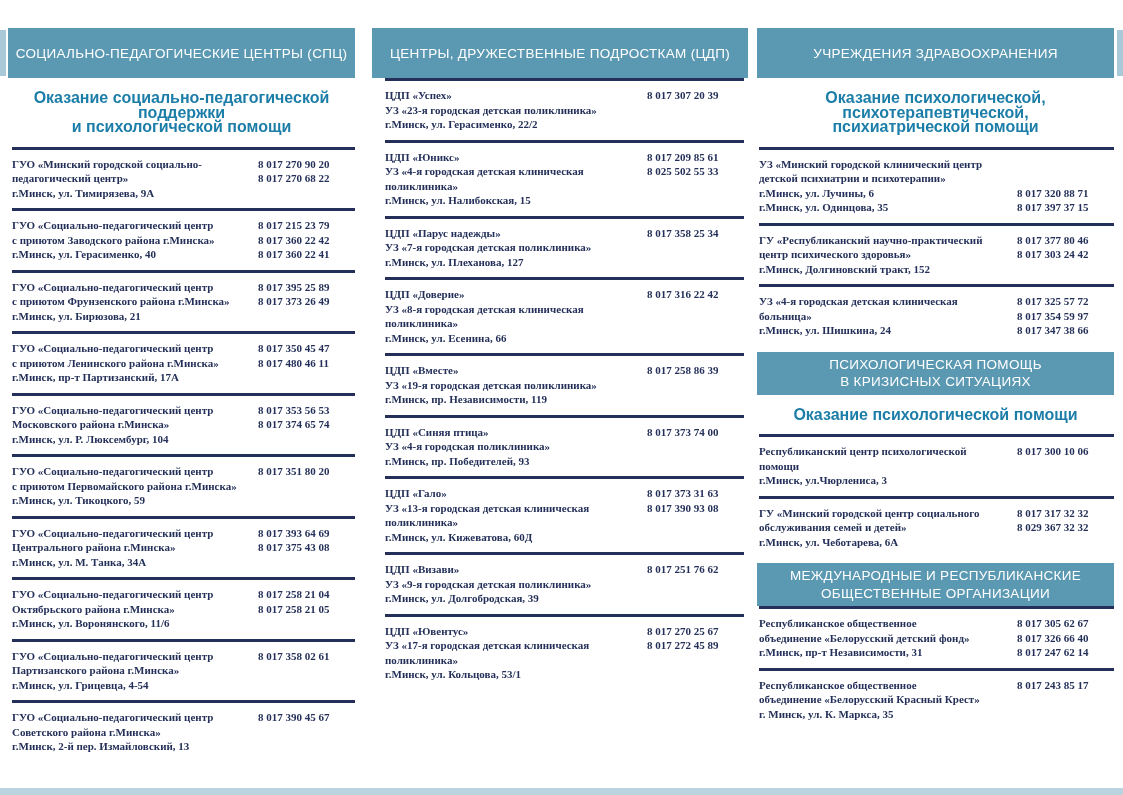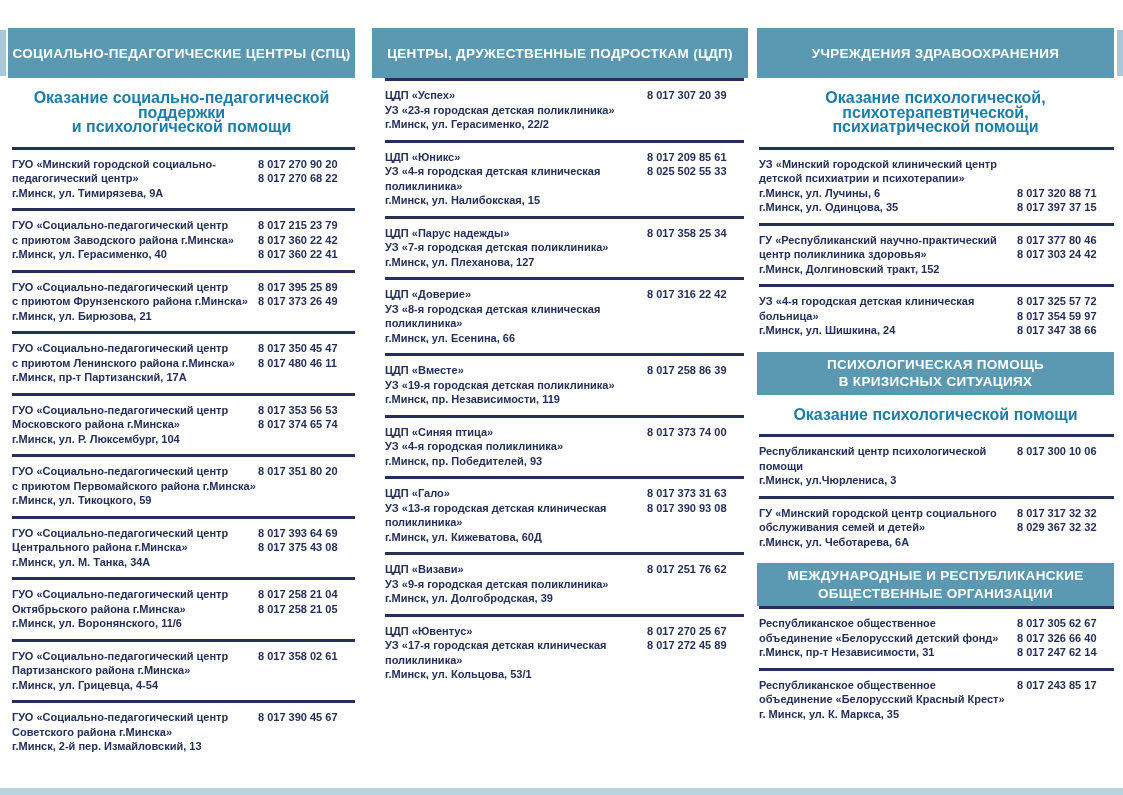--- a/index.html
+++ b/index.html
@@ -18,38 +18,38 @@
     position:absolute;left:8px;top:28px;width:1106px;
     display:flex;
   }
   .col{display:flex;flex-direction:column;}
   .col-0{width:347px;margin-right:17px;}
   .col-1{width:376px;margin-right:9px;}
   .col-2{width:357px;}
 
   .bar{
     background:#5b99b3;color:#ffffff;
-    font-weight:700;font-size:13.5px;letter-spacing:.3px;
+    font-weight:400;font-size:13.5px;letter-spacing:.3px;
     text-align:center;text-transform:uppercase;
   }
   .bar-top{height:50px;display:flex;flex-direction:column;justify-content:center;}
   .bar-mid{padding:4px 2px;line-height:17.5px;margin-top:6px;}
 
   .subtitle{
     color:#1c7ea8;font-weight:700;font-size:16px;line-height:14.5px;
     text-align:center;margin:13px 2px 12px 2px;
   }
 
   .col-body{display:flex;flex-direction:column;}
   .col-0 .col-body{padding:0 0 0 4px;}
   .col-1 .col-body{padding:0 4px 0 13px;}
   .col-2 .col-body{padding:0 0 0 2px;}
 
   .divider{border-top:3px solid #243059;height:0;}
-  .entry{padding:7px 0 8px 0;}
+  .entry{padding:7px 0 8px 0;font-family:Liberation Serif, serif;}
   .row{display:flex;align-items:flex-start;}
   .row-left{
     flex:1;white-space:nowrap;
     color:#243059;font-weight:700;font-size:11px;line-height:14.5px;
   }
   .row-right{
     width:97px;flex-shrink:0;white-space:nowrap;
     color:#243059;font-weight:700;font-size:11px;line-height:14.5px;
   }
 </style>
@@ -408,21 +408,21 @@
             <div class="row-right">8 017 397 37 15</div>
           </div>
         </div>
         <div class="divider"></div>
         <div class="entry">
           <div class="row">
             <div class="row-left">ГУ «Республиканский научно-практический</div>
             <div class="row-right">8 017 377 80 46</div>
           </div>
           <div class="row">
-            <div class="row-left">центр поликлиника здоровья»</div>
+            <div class="row-left">центр психического здоровья»</div>
             <div class="row-right">8 017 303 24 42</div>
           </div>
           <div class="row">
             <div class="row-left">г.Минск, Долгиновский тракт, 152</div>
             <div class="row-right"></div>
           </div>
         </div>
         <div class="divider"></div>
         <div class="entry">
           <div class="row">

